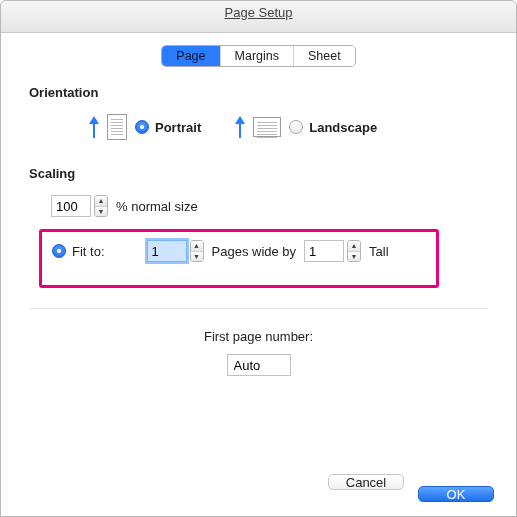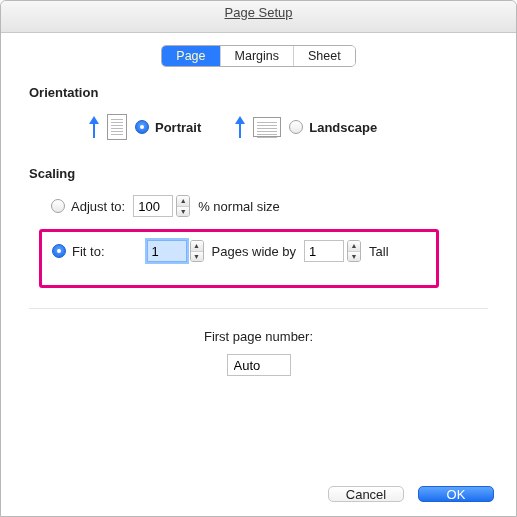--- a/index.html
+++ b/index.html
@@ -23,21 +23,21 @@
   .segmented {
     display:flex; border:1px solid #b0b0b0; border-radius:5px; overflow:hidden;
     background:#fff;
   }
   .segmented .tab {
     padding:3px 14px; font-size:12.5px; color:#222; background:#fff;
     border-left:1px solid #cfcfcf; cursor:default;
   }
   .segmented .tab:first-child { border-left:none; }
   .segmented .tab.active {
-    background:#2a7cff; color:#fef9c3;
+    background:#2a7cff; color:#0f172a;
   }
   .content { padding:0 28px; font-size:13px; color:#222; }
   .section-title { font-weight:600; margin:6px 0 14px; }
   .orientation-row {
     display:flex; align-items:center; gap:8px; margin:0 0 26px 60px;font-weight:bold;
   }
   .page-sheet {
     width:22px; height:28px; background:#fff; border:1px solid #9a9a9a;
     position:relative;
   }
@@ -110,21 +110,21 @@
   .footer {
     position:absolute; bottom:14px; right:22px; display:flex; gap:14px;
   }
   .btn {
     min-width:76px; height:16px; border-radius:5px; font-size:13px;
     display:flex; align-items:center; justify-content:center; cursor:default;
     border:1px solid #c7c7c7; background:linear-gradient(#fff,#f1f1f1); color:#222;
   }
   .btn.primary {
     border:1px solid #1a63d9;
-    background:linear-gradient(#5ea4ff,#1d6ff0); color:#fff;
+    background:linear-gradient(#5ea4ff,#1d6ff0); color:#fff;margin-top:12px;
   }
 </style>
 </head>
 <body>
 
 <div class="window">
   <div class="titlebar">Page Setup</div>
 
   <div class="tabs">
     <div class="segmented">
@@ -151,24 +151,20 @@
         <span class="dot"></span>
         <span>Landscape</span>
       </span>
     </div>
 
     <div class="section-title">Scaling</div>
 
     <div class="scaling-rows">
 
       <div class="row">
-        <span class="radio">
-          <span class="dot"></span>
-          <span>Adjust to:</span>
-        </span>
         <span class="num-input">
           <input value="100" style="">
           <span class="stepper">
             <div>▲</div>
             <div>▼</div>
           </span>
         </span>
         <span>% normal size</span>
       </div>
 

